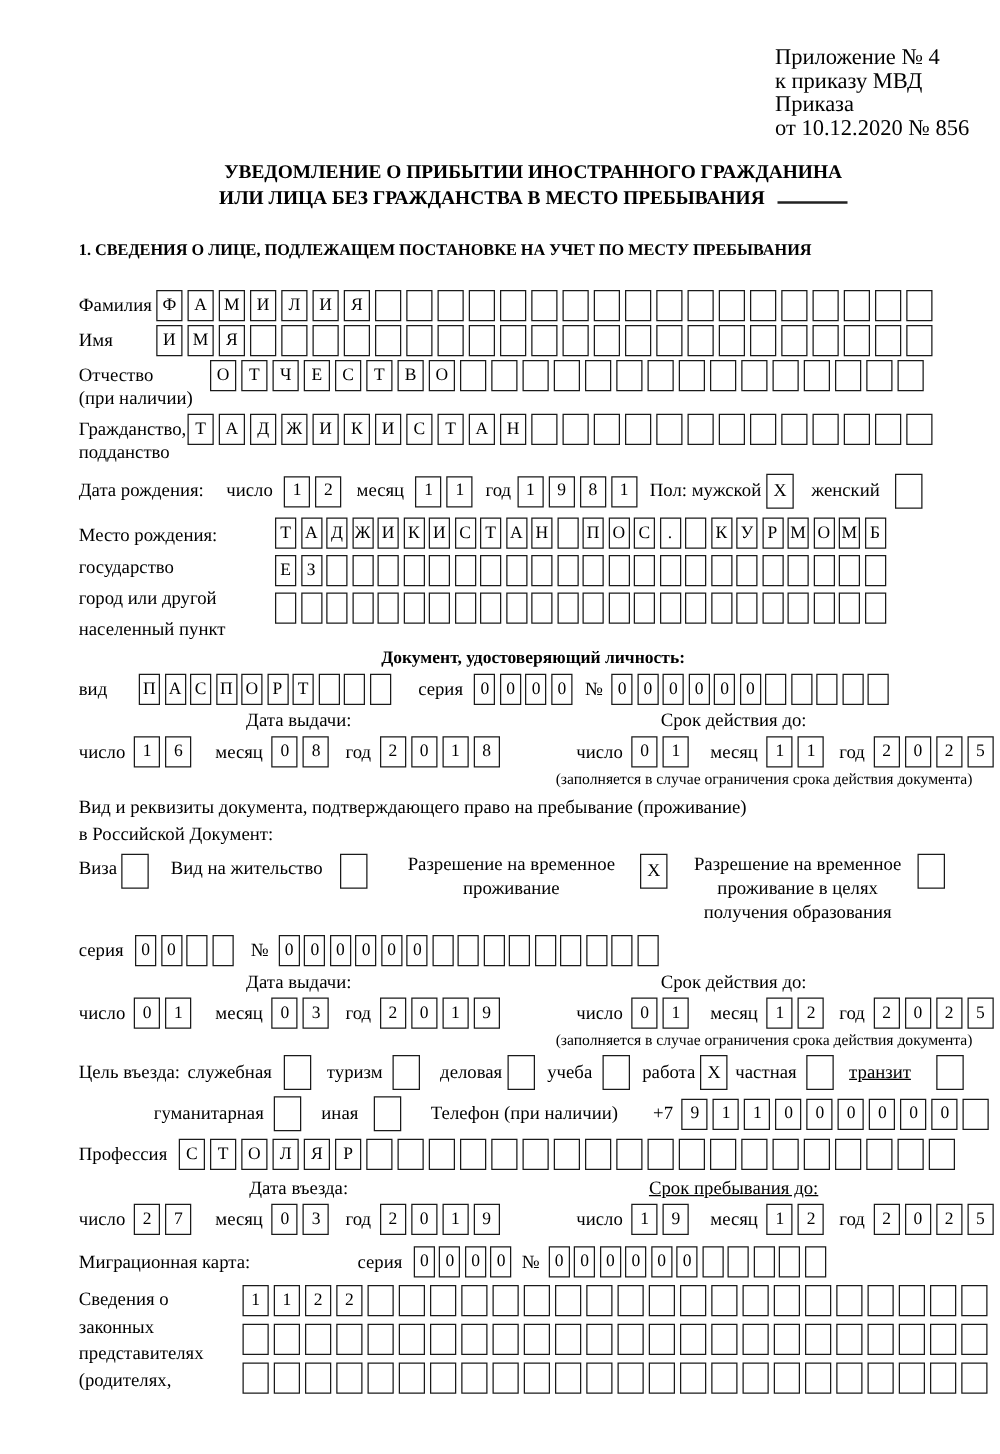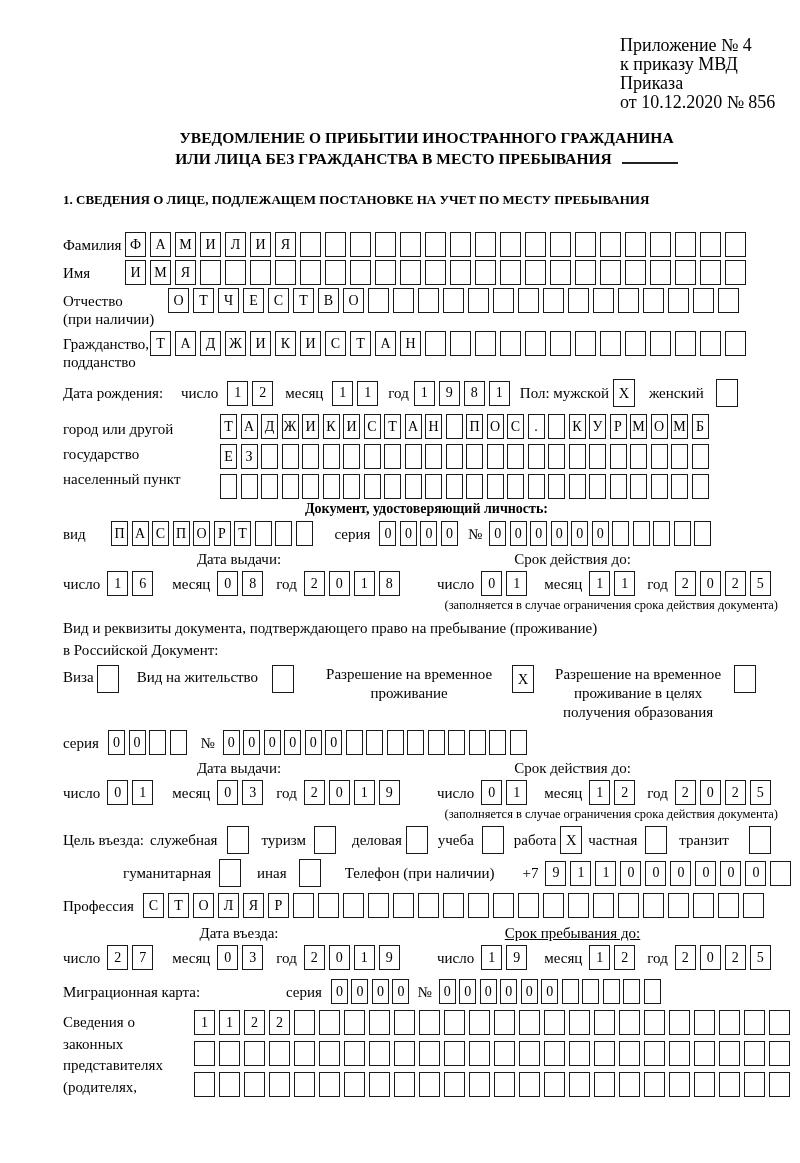--- a/index.html
+++ b/index.html
@@ -29,21 +29,21 @@
     font-size:14px;flex:none;
   }
   .cells.sm{gap:3.5px;}
   .cells.sm .cell{width:15px;}
   .checkbox{
     width:20px;height:26px;border:1.7px solid #1a1a1a;background:#fff;
     display:inline-flex;align-items:center;justify-content:center;
     font-size:14.5px;flex:none;
   }
 
-  .two-col{display:flex;}
+  .two-col{display:flex;gap:24px;}
   .col-l{width:352px;flex:none;}
   .col-r{flex:1;padding-left:10px;}
   .date-head{text-align:center;font-size:15px;margin-top:3px;}
   .dategrp{display:flex;align-items:center;gap:7px;margin-top:3px;}
   .restr-note{text-align:right;padding-right:12px;font-size:12.5px;margin-top:2px;margin-bottom:4px;}
 
   .label-col{display:flex;flex-direction:column;}
   .cells-col{display:flex;flex-direction:column;gap:5px;}
 
   .opt-label{font-size:15px;text-align:center;line-height:19px;}
@@ -214,22 +214,23 @@
         <span class="cell">1</span>
       </div>
     <span class="lbl" style="margin-left:10px;margin-right:4px;">Пол: мужской</span>
     <span class="checkbox">X</span>
     <span class="lbl" style="margin-left:14px;margin-right:12px;">женский</span>
     <span class="checkbox"></span>
   </div>
 
   <div class="row" style="margin-bottom:2px;">
     <div class="label-col" style="width:157px;padding-top:3px;">
+      <span class="lbl" style="line-height:25px;">Место рождения:</span>
+      <span class="lbl" style="line-height:25px;">государство</span>
       <span class="lbl" style="line-height:25px;">город или другой</span>
-      <span class="lbl" style="line-height:25px;">государство</span>
       <span class="lbl" style="line-height:25px;">населенный пункт</span>
     </div>
     <div class="cells-col">
       <div class="cells sm">
           <span class="cell">Т</span>
           <span class="cell">А</span>
           <span class="cell">Д</span>
           <span class="cell">Ж</span>
           <span class="cell">И</span>
           <span class="cell">К</span>
@@ -498,21 +499,21 @@
     <span class="lbl" style="margin-left:12px;margin-right:8px;">туризм</span>
     <span class="checkbox"></span>
     <span class="lbl" style="margin-left:16px;margin-right:4px;">деловая</span>
     <span class="checkbox"></span>
     <span class="lbl" style="margin-left:10px;margin-right:8px;">учеба</span>
     <span class="checkbox"></span>
     <span class="lbl" style="margin-left:10px;margin-right:4px;">работа</span>
     <span class="checkbox">X</span>
     <span class="lbl" style="margin-left:6px;margin-right:8px;">частная</span>
     <span class="checkbox"></span>
-    <span class="lbl" style="margin-left:12px;margin-right:20px;">транзит</span>
+    <span class="lbl" style="margin-left:12px;margin-right:20px;text-decoration:underline;">транзит</span>
     <span class="checkbox"></span>
   </div>
 
   <div class="row" style="align-items:center;margin-bottom:6px;">
     <span class="lbl" style="margin-left:60px;margin-right:8px;">гуманитарная</span>
     <span class="checkbox"></span>
     <span class="lbl" style="margin-left:16px;margin-right:12px;">иная</span>
     <span class="checkbox"></span>
     <span class="lbl" style="margin-left:24px;">Телефон (при наличии)</span>
     <span class="lbl" style="margin-left:28px;margin-right:7px;">+7</span>

